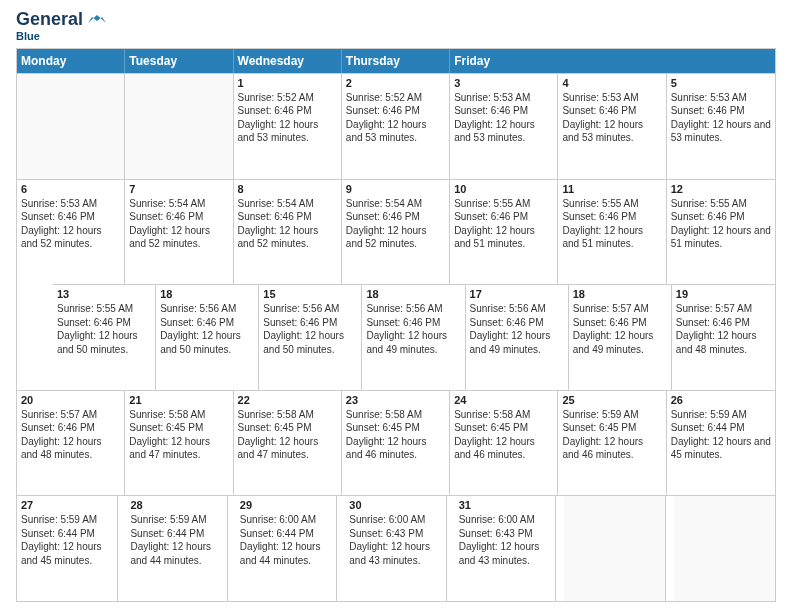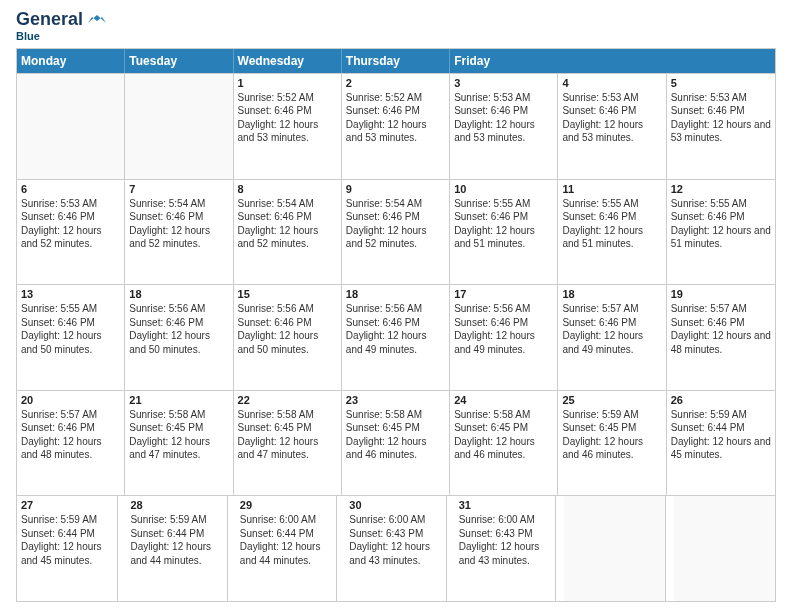--- a/index.html
+++ b/index.html
@@ -221,21 +221,21 @@
       </div>
           <div class="cal-cell">
         <span class="day-num">12</span>
         <div class="info">
           <span>Sunrise: 5:55 AM</span><br>
           <span>Sunset: 6:46 PM</span><br>
           <span>Daylight: 12 hours and 51 minutes.</span>
         </div>
       </div>
         </div>
-        <div class="cal-week" style="flex: 1 1 0%;">
+        <div class="cal-week" style="flex: 1 1 0%; margin-left: 36px;">
           <div class="cal-cell">
         <span class="day-num">13</span>
         <div class="info">
           <span>Sunrise: 5:55 AM</span><br>
           <span>Sunset: 6:46 PM</span><br>
           <span>Daylight: 12 hours and 50 minutes.</span>
         </div>
       </div>
           <div class="cal-cell">
         <span class="day-num">18</span>

